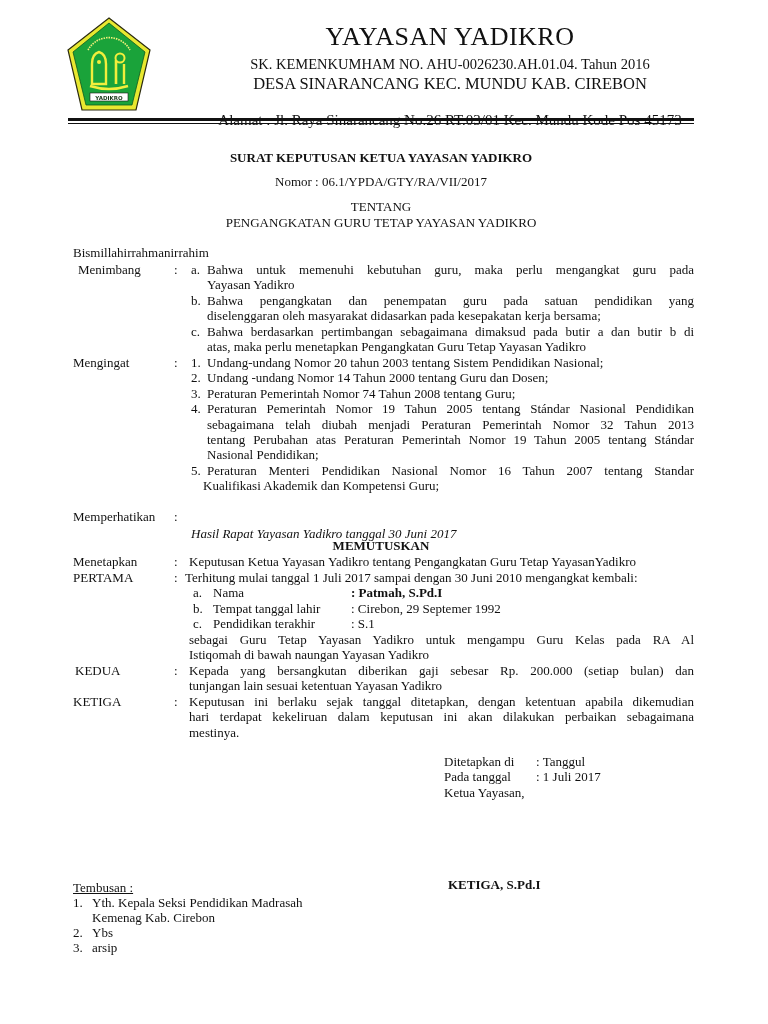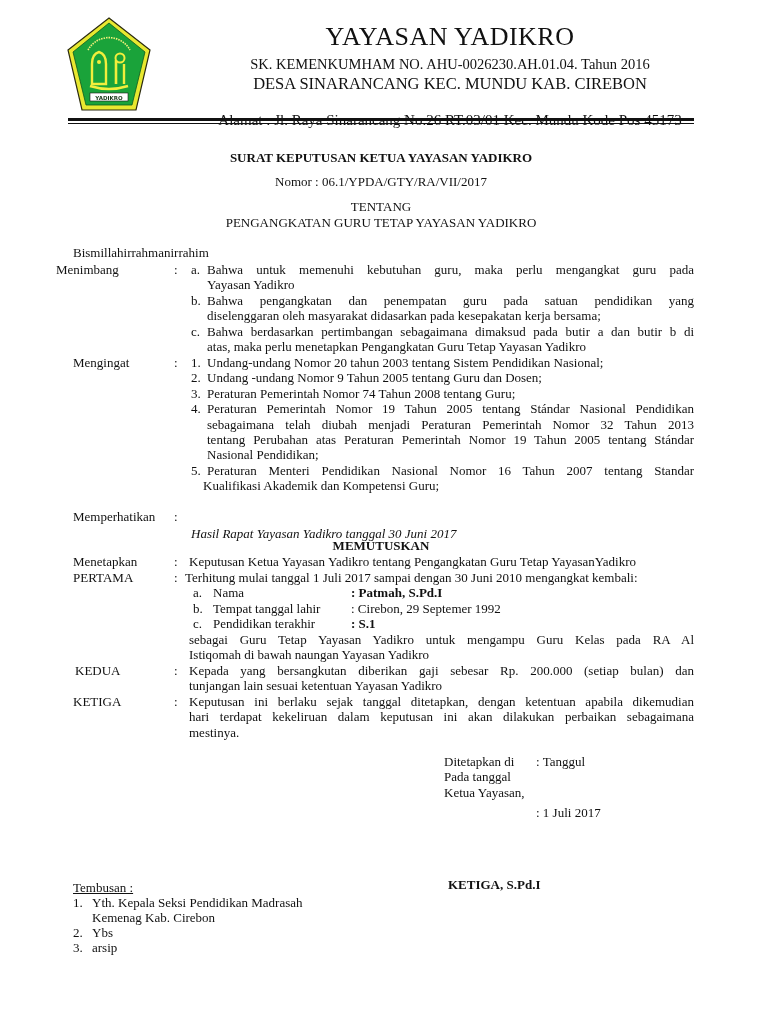--- a/index.html
+++ b/index.html
@@ -54,21 +54,21 @@
 </div>
 
 <div class="centered f13 bold" style="top:150px;">SURAT KEPUTUSAN  KETUA YAYASAN YADIKRO</div>
 <div class="centered f13" style="top:166px;margin-top:8px;">Nomor : 06.1/YPDA/GTY/RA/VII/2017</div>
 <div class="centered f13" style="top:199px;">TENTANG</div>
 <div class="centered f13" style="top:215px;">PENGANGKATAN GURU TETAP YAYASAN YADIKRO</div>
 
 <div class="abs f13" style="left:73px; top:245px;">Bismillahirrahmanirrahim</div>
 
 <div>
-  <div class="abs f13" style="left:56px; top:262px;">Menimbang</div>
+  <div class="abs f13" style="left:78px; top:262px;">Menimbang</div>
   <div class="abs f13" style="left:174px; top:262px;">:</div>
 
   <div class="abs f13" style="left:191px; top:262px;">a.</div>
   <div class="jt f13" style="left:207px; top:262px; width:487px;">Bahwa untuk memenuhi kebutuhan guru, maka perlu mengangkat guru pada</div>
   <div class="jl f13" style="left:207px; top:277px;">Yayasan Yadikro</div>
 
   <div class="abs f13" style="left:191px; top:293px;">b.</div>
   <div class="jt f13" style="left:207px; top:293px; width:487px;">Bahwa pengangkatan dan penempatan guru pada satuan pendidikan yang</div>
   <div class="jl f13" style="left:207px; top:308px;">diselenggaran oleh masyarakat didasarkan pada kesepakatan kerja bersama;</div>
 
@@ -78,21 +78,21 @@
 </div>
 
 <div>
   <div class="abs f13" style="left:73px; top:355px;">Mengingat</div>
   <div class="abs f13" style="left:174px; top:355px;">:</div>
 
   <div class="abs f13" style="left:191px; top:355px;">1.</div>
   <div class="jl f13" style="left:207px; top:355px;">Undang-undang Nomor 20 tahun 2003 tentang Sistem Pendidikan Nasional;</div>
 
   <div class="abs f13" style="left:191px; top:370px;">2.</div>
-  <div class="jl f13" style="left:207px; top:370px;">Undang -undang Nomor 9 Tahun 2005 tentang Guru dan Dosen;</div>
+  <div class="jl f13" style="left:207px; top:370px;">Undang -undang Nomor 14 Tahun 2000 tentang Guru dan Dosen;</div>
 
   <div class="abs f13" style="left:191px; top:386px;">3.</div>
   <div class="jl f13" style="left:207px; top:386px;">Peraturan Pemerintah Nomor 74 Tahun 2008 tentang Guru;</div>
 
   <div class="abs f13" style="left:191px; top:401px;">4.</div>
   <div class="jt f13" style="left:207px; top:401px; width:487px;">Peraturan Pemerintah Nomor 19 Tahun 2005 tentang Stándar Nasional Pendidikan</div>
   <div class="jt f13" style="left:207px; top:417px; width:487px;">sebagaimana telah diubah menjadi Peraturan Pemerintah Nomor 32 Tahun 2013</div>
   <div class="jt f13" style="left:207px; top:432px; width:487px;">tentang Perubahan atas Peraturan Pemerintah Nomor 19 Tahun 2005 tentang Stándar</div>
   <div class="jl f13" style="left:207px; top:447px;">Nasional Pendidikan;</div>
 
@@ -123,21 +123,21 @@
   <div class="abs f13" style="left:193px; top:585px;">a.</div>
   <div class="abs f13" style="left:213px; top:585px;">Nama</div>
   <div class="abs f13 bold" style="left:351px; top:585px;">: Patmah, S.Pd.I</div>
 
   <div class="abs f13" style="left:193px; top:601px;">b.</div>
   <div class="abs f13" style="left:213px; top:601px;">Tempat tanggal lahir</div>
   <div class="abs f13" style="left:351px; top:601px;">: Cirebon, 29  Septemer 1992</div>
 
   <div class="abs f13" style="left:193px; top:616px;">c.</div>
   <div class="abs f13" style="left:213px; top:616px;">Pendidikan terakhir</div>
-  <div class="abs f13" style="left:351px; top:616px;font-weight:bold;">: S.1</div>
+  <div class="abs f13" style="left:351px; top:616px;">: S.1</div>
 
   <div class="jt f13" style="left:189px; top:632px; width:505px;">sebagai Guru Tetap Yayasan Yadikro untuk mengampu Guru Kelas pada RA Al</div>
   <div class="jl f13" style="left:189px; top:647px;">Istiqomah di bawah naungan Yayasan Yadikro</div>
 </div>
 
 <div>
   <div class="abs f13" style="left:75px; top:663px;">KEDUA</div>
   <div class="abs f13" style="left:174px; top:663px;">:</div>
   <div class="jt f13" style="left:189px; top:663px; width:505px;">Kepada yang bersangkutan diberikan gaji sebesar Rp. 200.000 (setiap bulan) dan</div>
   <div class="jl f13" style="left:189px; top:678px;">tunjangan lain sesuai ketentuan Yayasan Yadikro</div>
@@ -148,21 +148,21 @@
   <div class="abs f13" style="left:174px; top:694px;">:</div>
   <div class="jt f13" style="left:189px; top:694px; width:505px;">Keputusan ini berlaku sejak tanggal ditetapkan, dengan ketentuan apabila dikemudian</div>
   <div class="jt f13" style="left:189px; top:709px; width:505px;">hari terdapat kekeliruan dalam keputusan ini akan dilakukan perbaikan sebagaimana</div>
   <div class="jl f13" style="left:189px; top:725px;">mestinya.</div>
 </div>
 
 <div>
   <div class="abs f13" style="left:444px; top:754px;">Ditetapkan di</div>
   <div class="abs f13" style="left:536px; top:754px;">:  Tanggul</div>
   <div class="abs f13" style="left:444px; top:769px;">Pada tanggal</div>
-  <div class="abs f13" style="left:536px; top:769px;margin-top:36px;">:  1 Juli  2017</div>
+  <div class="abs f13" style="left:536px; top:769px;">:  1 Juli  2017</div>
   <div class="abs f13" style="left:444px; top:785px;">Ketua Yayasan,</div>
   <div class="abs f13 bold" style="left:448px; top:877px;">KETIGA, S.Pd.I</div>
 </div>
 
 <div>
   <div id="tembusan-title" class="abs f13" style="left:73px; top:880px;">Tembusan :</div>
 
   <div class="abs f13" style="left:73px; top:895px;">1.</div>
   <div class="abs f13" style="left:92px; top:895px;">Yth. Kepala Seksi Pendidikan Madrasah</div>
   <div class="abs f13" style="left:92px; top:910px;">Kemenag Kab. Cirebon</div>

